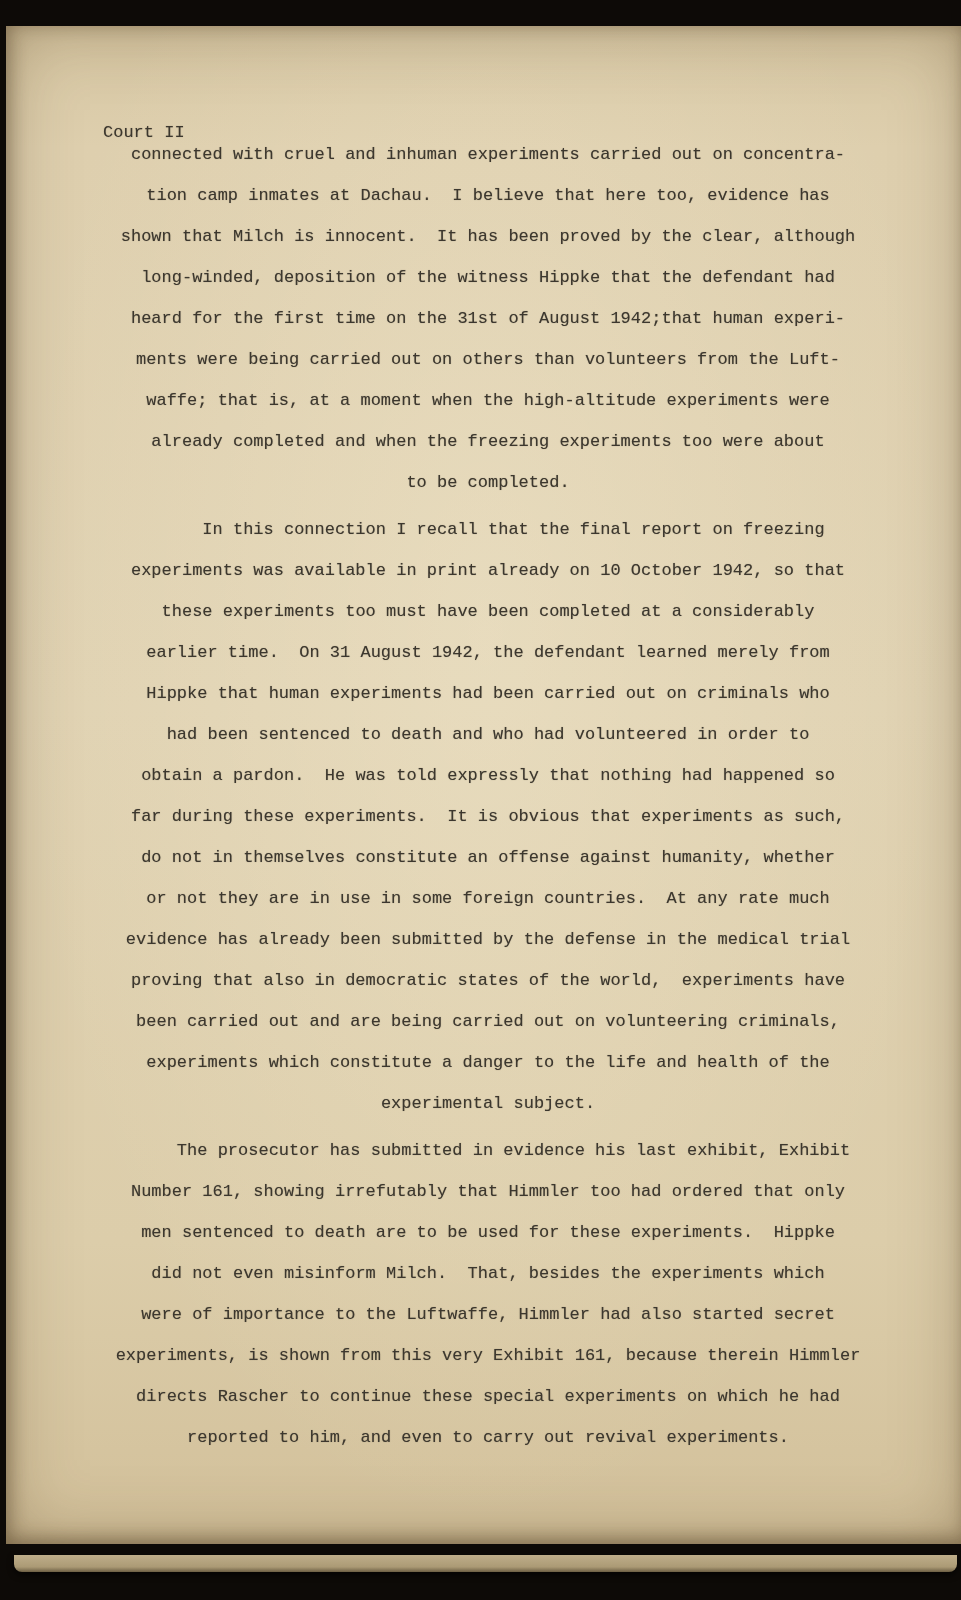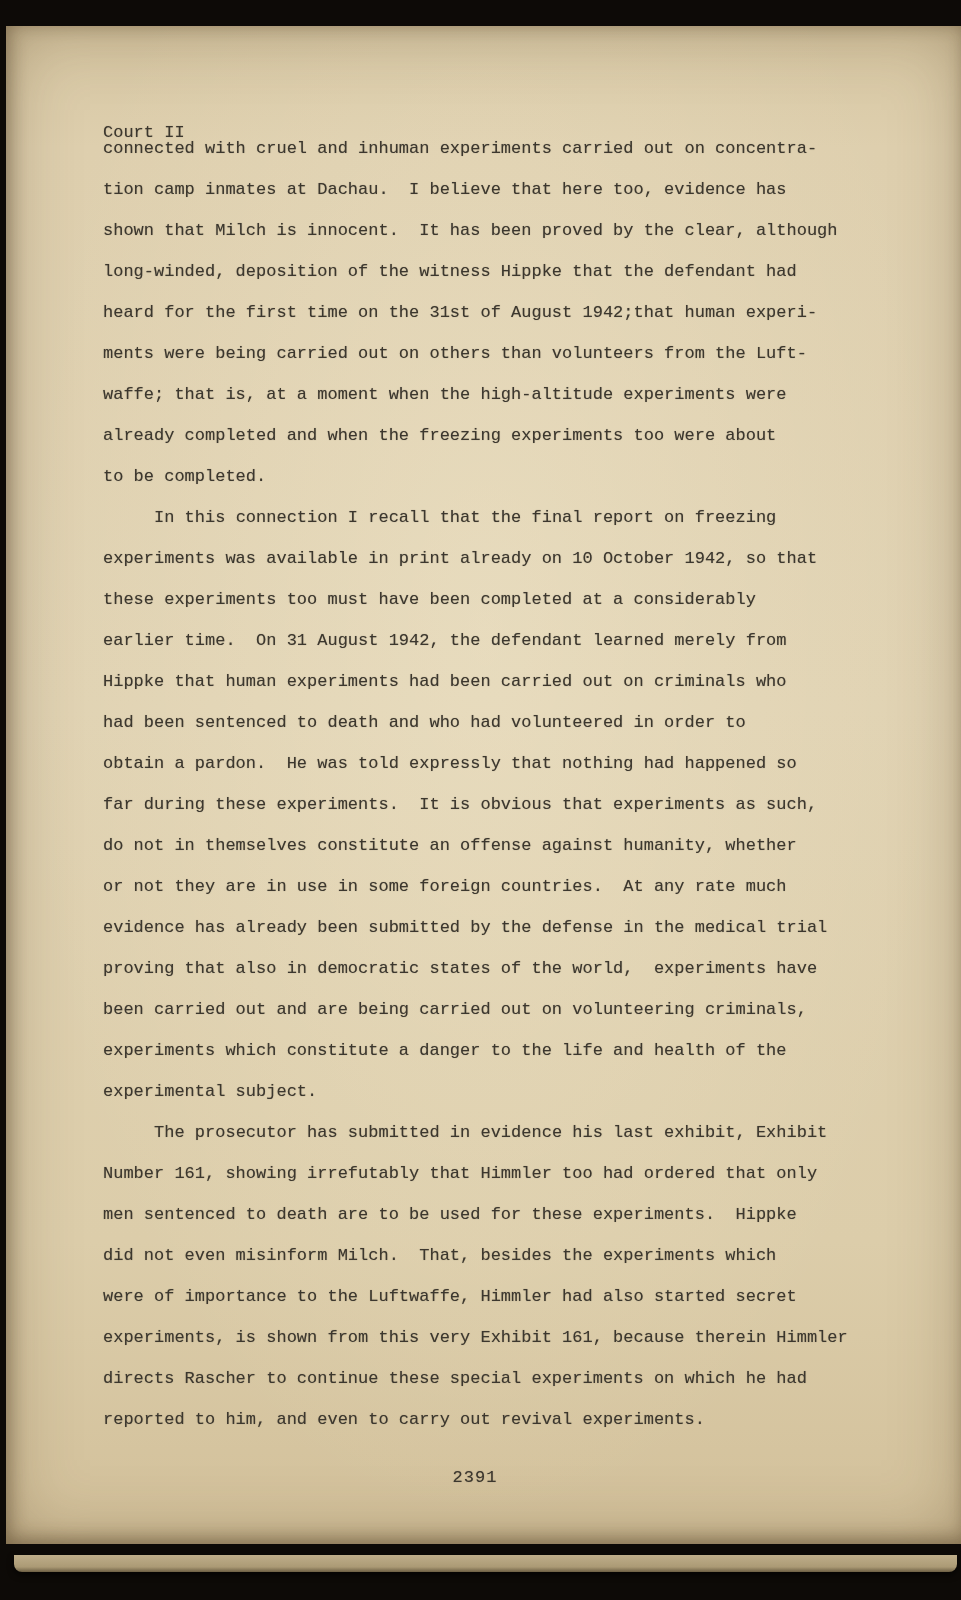--- a/index.html
+++ b/index.html
@@ -56,22 +56,23 @@
   }
   .doc-body {
     position: absolute;
     left: 103px;
     top: 128px;
     width: 770px;
     font-size: 17px;
     line-height: 41px;
   }
   .para {
-    margin: 0;
+    margin: 6px;
     white-space: pre-wrap;
+    text-align: center;
   }
   .page-number {
     position: absolute;
     left: 0;
     top: 1468px;
     width: 950px;
     text-align: center;
     font-size: 17px;
     letter-spacing: 1px;
   }
@@ -115,14 +116,13 @@
     <p class="para">     The prosecutor has submitted in evidence his last exhibit, Exhibit
 Number 161, showing irrefutably that Himmler too had ordered that only
 men sentenced to death are to be used for these experiments.  Hippke
 did not even misinform Milch.  That, besides the experiments which
 were of importance to the Luftwaffe, Himmler had also started secret
 experiments, is shown from this very Exhibit 161, because therein Himmler
 directs Rascher to continue these special experiments on which he had
 reported to him, and even to carry out revival experiments.</p>
   </div>
 
-  <div class="page-number ink">2391</div>
 </div>
 
 </body></html>

